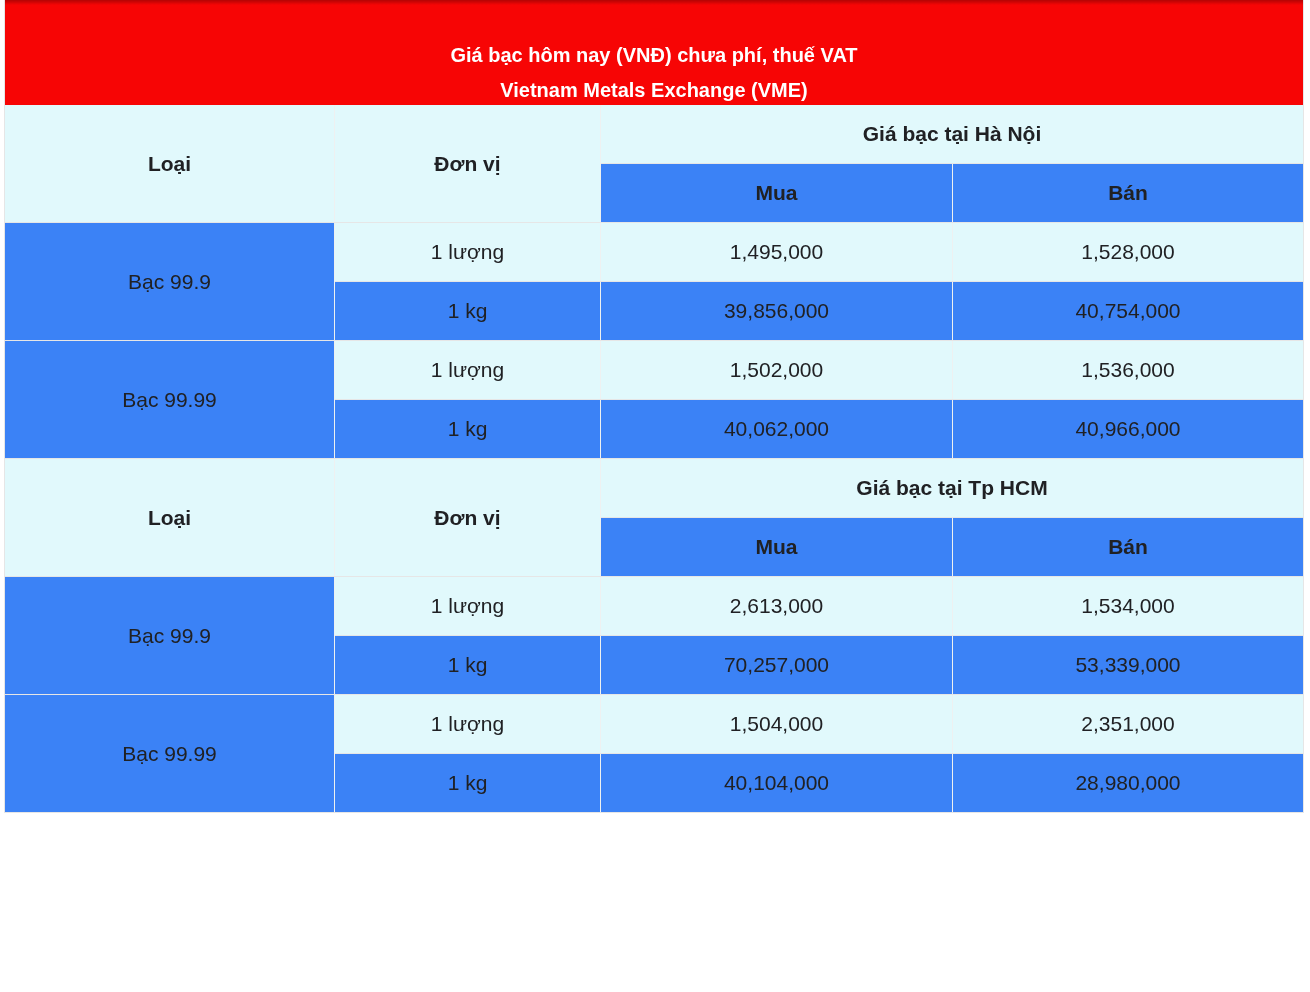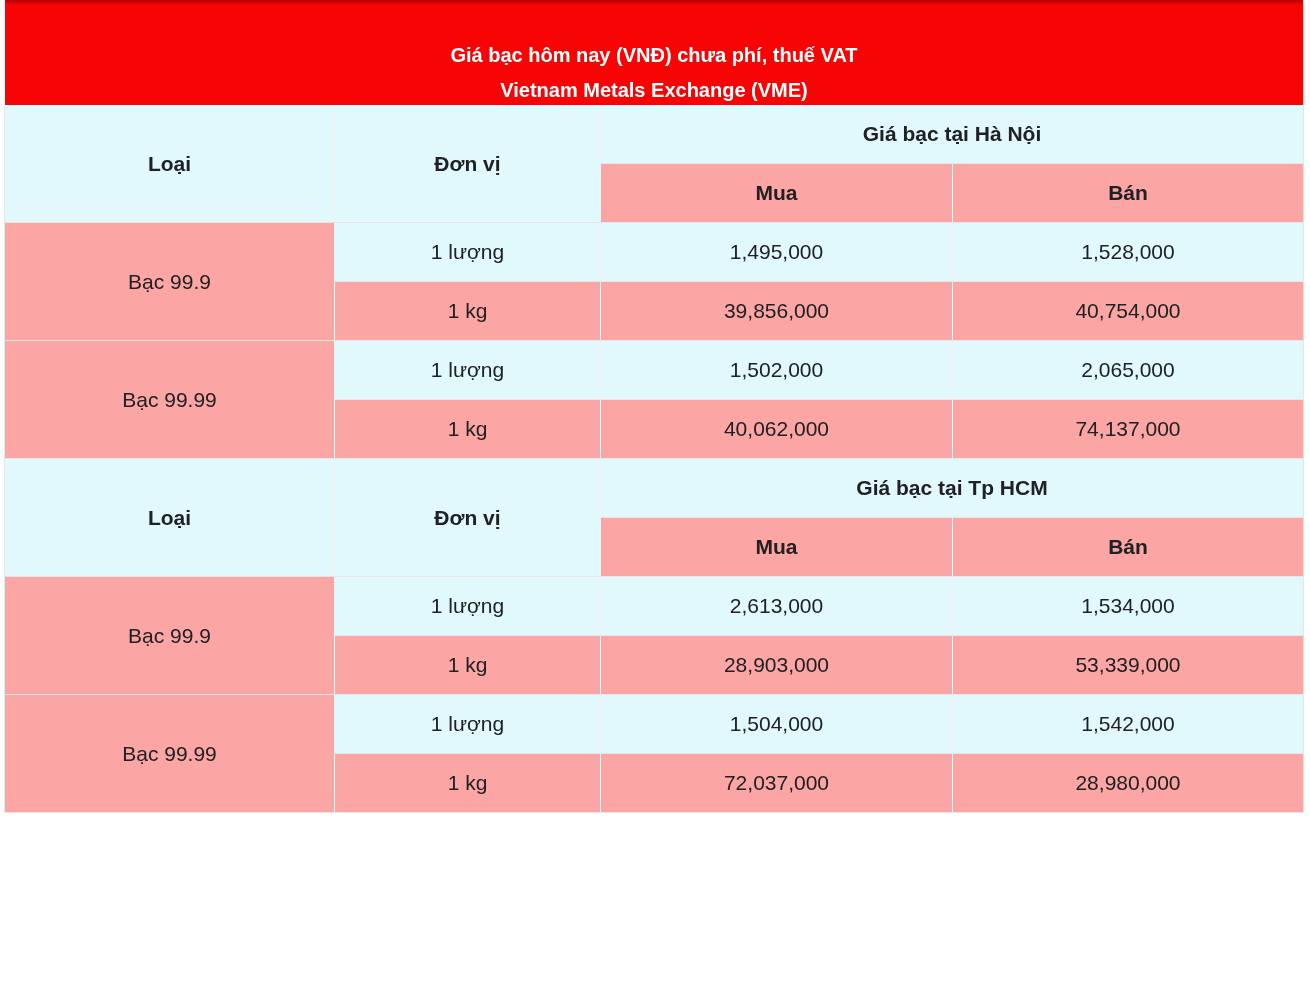--- a/index.html
+++ b/index.html
@@ -37,21 +37,21 @@
     border-left: 1px solid #eef1f1;
     border-right: 1px solid #eef1f1;
     padding: 0;
     overflow: hidden;
     white-space: nowrap;
   }
   td:first-child { border-left: 1px solid #e6e6e6; }
   td:last-child  { border-right: 1px solid #e6e6e6; }
   .th { font-weight: bold; }
   .cyan { background: #e1f9fc; }
-  .white { background: #fca5a5; }
+  .white { background: #3b82f6; }
   .banner-cell {
     height: 105px;
     background: linear-gradient(180deg, #b30404 0px, #f70505 5px, #f70505 100%);
     border: none;
     color: #ffffff;
   }
   tr.sub-header td { border-top: none; }
   .banner-inner {
     display: flex;
     flex-direction: column;
@@ -109,57 +109,57 @@
         </tr>
         <tr>
           <td class="white">1 kg</td>
           <td class="white">39,856,000</td>
           <td class="white">40,754,000</td>
         </tr>
         <tr>
           <td rowspan="2" class="white">Bạc 99.99</td>
           <td class="cyan">1 lượng</td>
           <td class="cyan">1,502,000</td>
-          <td class="cyan">2,065,000</td>
+          <td class="cyan">1,536,000</td>
         </tr>
         <tr>
           <td class="white">1 kg</td>
           <td class="white">40,062,000</td>
-          <td class="white">74,137,000</td>
+          <td class="white">40,966,000</td>
         </tr>
 
         <tr>
           <td rowspan="2" class="th cyan">Loại</td>
           <td rowspan="2" class="th cyan">Đơn vị</td>
           <td colspan="2" class="th cyan">Giá bạc tại Tp HCM</td>
         </tr>
         <tr>
           <td class="th white">Mua</td>
           <td class="th white">Bán</td>
         </tr>
 
         <tr>
           <td rowspan="2" class="white">Bạc 99.9</td>
           <td class="cyan">1 lượng</td>
           <td class="cyan">2,613,000</td>
           <td class="cyan">1,534,000</td>
         </tr>
         <tr>
           <td class="white">1 kg</td>
-          <td class="white">28,903,000</td>
+          <td class="white">70,257,000</td>
           <td class="white">53,339,000</td>
         </tr>
         <tr>
           <td rowspan="2" class="white">Bạc 99.99</td>
           <td class="cyan">1 lượng</td>
           <td class="cyan">1,504,000</td>
-          <td class="cyan">1,542,000</td>
+          <td class="cyan">2,351,000</td>
         </tr>
         <tr>
           <td class="white">1 kg</td>
-          <td class="white">72,037,000</td>
+          <td class="white">40,104,000</td>
           <td class="white">28,980,000</td>
         </tr>
 
       </tbody>
     </table>
   </div>
 </div>
 
 </body></html>

